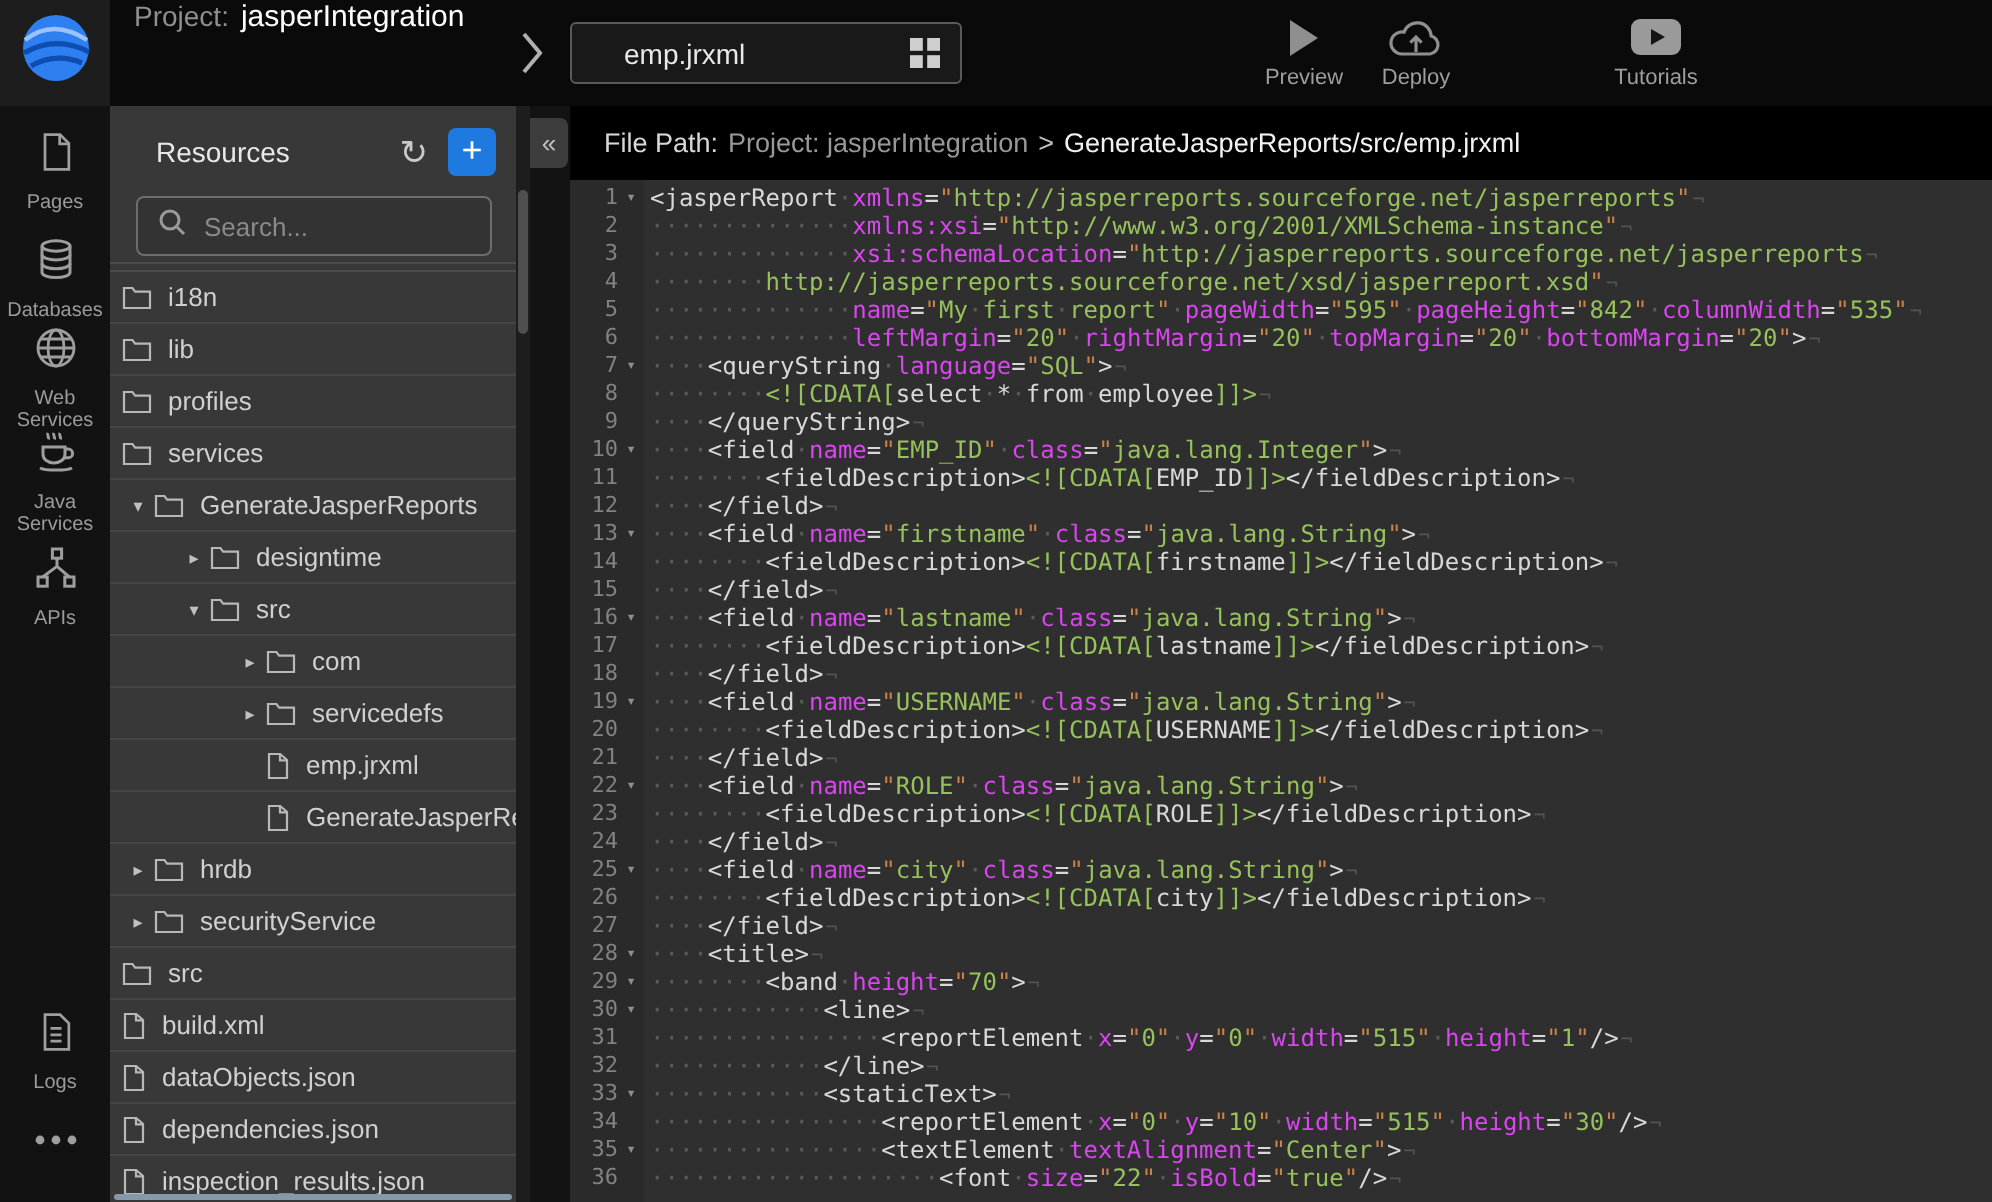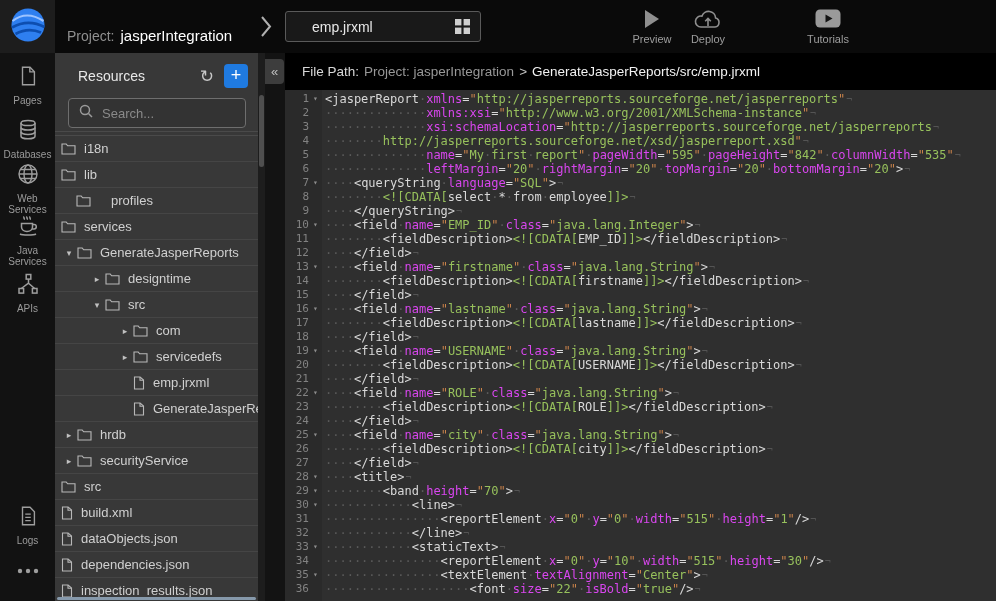--- a/index.html
+++ b/index.html
@@ -3,21 +3,21 @@
 <meta charset="utf-8">
 <style>
   html,body{margin:0;padding:0;background:#000;}
   #app{position:relative;width:996px;height:601px;overflow:hidden;background:#2f2f2f;
        font-family:"Liberation Sans",sans-serif;-webkit-font-smoothing:antialiased;}
 
   
   .topbar{position:absolute;top:0;left:0;right:0;height:53px;background:#0a0a0a;}
   .logo-tile{position:absolute;left:0;top:0;width:55px;height:53px;background:#1d1d1d;
              display:flex;align-items:center;justify-content:center;cursor:pointer;}
-  .project{position:absolute;left:67px;top:0;height:44px;display:flex;align-items:flex-end;gap:6px;}
+  .project{position:absolute;left:67px;top:0;height:44px;display:flex;align-items:flex-start;gap:6px;}
   .proj-label{color:#8f8f8f;font-size:14px;}
   .proj-name{color:#ffffff;font-size:15px;}
   .top-chevron{position:absolute;left:260px;top:15px;}
   .file-selector{position:absolute;left:285px;top:11px;width:196px;height:31px;background:#191919;
                  border:1px solid #5a5a5a;border-radius:3px;display:flex;align-items:center;
                  box-sizing:border-box;padding:0 10px 0 26px;cursor:pointer;}
   .file-selector .fs-text{color:#e8e8e8;font-size:14px;}
   .file-selector .grid-ic{margin-left:auto;display:flex;}
   .actions{position:absolute;left:624px;top:7px;display:flex;}
   .action{width:56px;display:flex;flex-direction:column;align-items:center;cursor:pointer;}
@@ -239,21 +239,21 @@
           <span class="tree-label">i18n</span>
         </div>
         <div class="tree-row" style="padding-left: 6px;">
           <span class="tree-icon">
             <svg width="15" height="13" viewBox="0 0 15 13" fill="none" stroke="#b8b8b8" stroke-width="1.1">
               <path d="M1 2h4.2l1.4 1.8H14v8.2H1z"></path>
             </svg>
           </span>
           <span class="tree-label">lib</span>
         </div>
-        <div class="tree-row" style="padding-left: 21px; gap: 12px;">
+        <div class="tree-row" style="padding-left: 6px;">
           <span class="tree-icon">
             <svg width="15" height="13" viewBox="0 0 15 13" fill="none" stroke="#b8b8b8" stroke-width="1.1">
               <path d="M1 2h4.2l1.4 1.8H14v8.2H1z"></path>
             </svg>
           </span>
           <span class="tree-label">profiles</span>
         </div>
         <div class="tree-row" style="padding-left: 6px;">
           <span class="tree-icon">
             <svg width="15" height="13" viewBox="0 0 15 13" fill="none" stroke="#b8b8b8" stroke-width="1.1">

